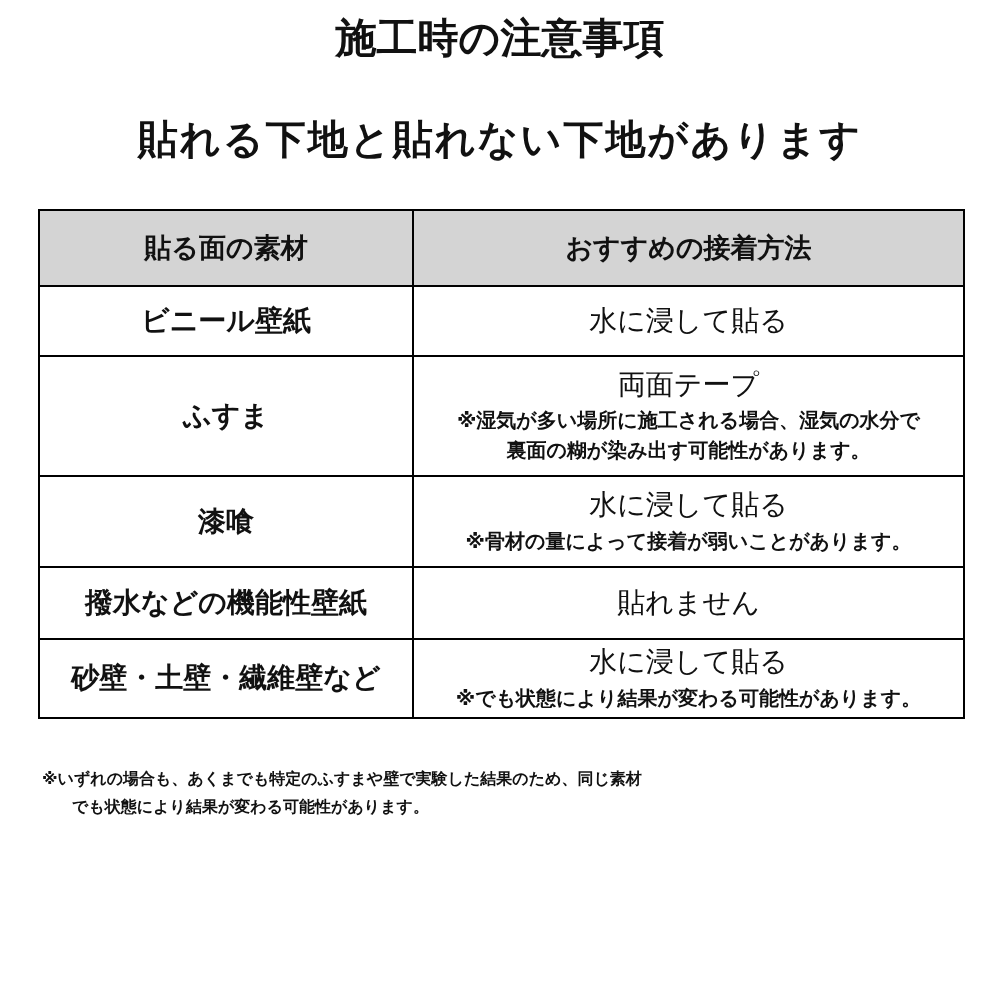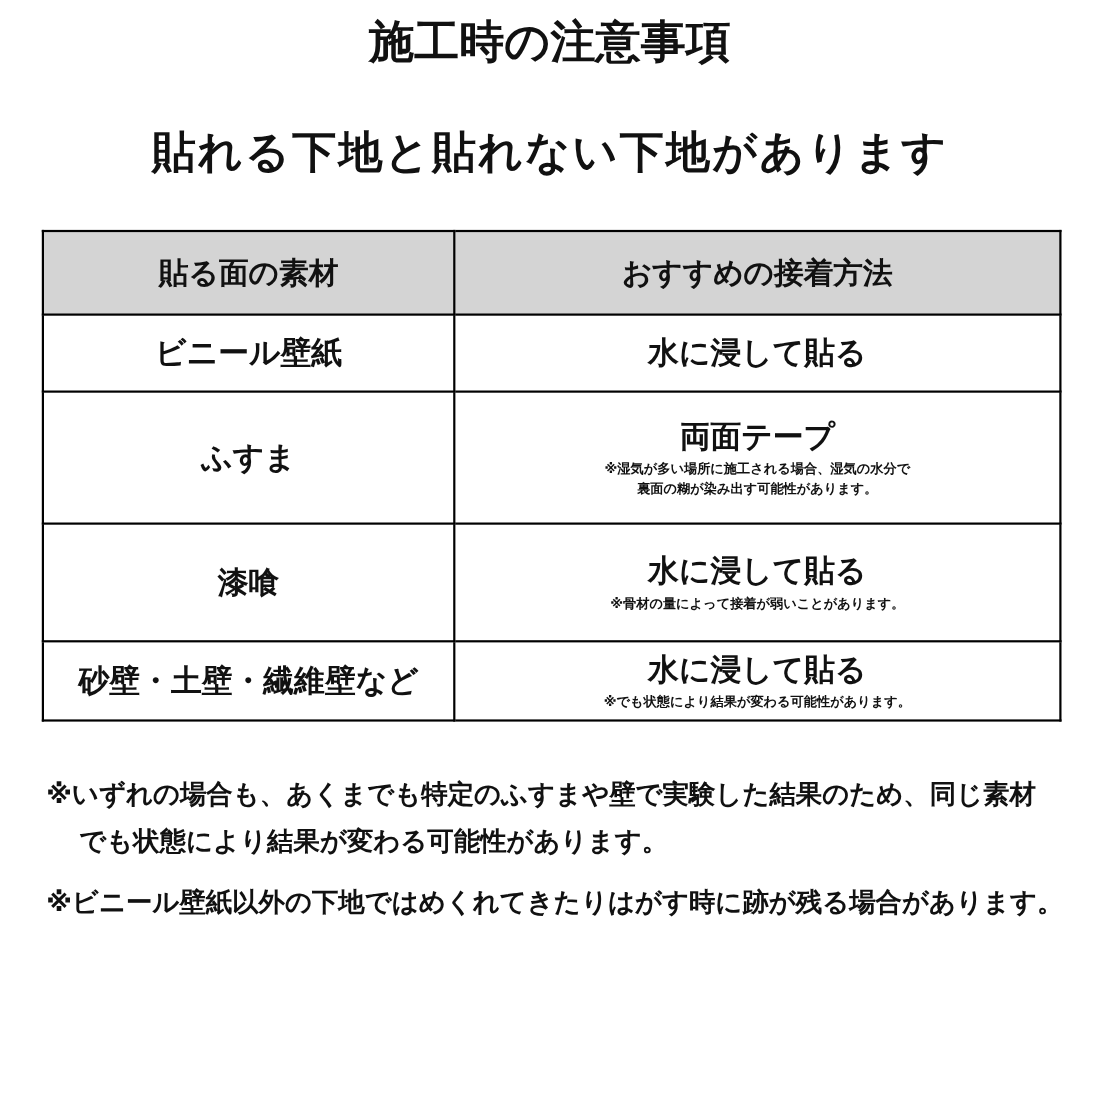--- a/index.html
+++ b/index.html
@@ -52,42 +52,42 @@
     text-align: center;
     vertical-align: middle;
     padding: 0;
   }
   table.material-table td {
     text-align: center;
     vertical-align: middle;
     padding: 4px 18px;
   }
   .cell-material { font-size: 28px; font-weight: 700; }
-  .cell-method-main { font-size: 28px; font-weight: 700; line-height: 1.3; }
+  .cell-method-main { font-size: 28px; font-weight: 400; line-height: 1.3; }
   .cell-note {
-    font-size: 12px;
+    font-size: 20px;
     font-weight: 600;
     line-height: 1.5;
     white-space: pre-line;
     margin-top: 2px;
   }
   .cell-note:empty { display: none; }
 
   tbody tr:nth-child(1) { height: 70px; }
   tbody tr:nth-child(2) { height: 120px; }
-  tbody tr:nth-child(3) { height: 107px; }
+  tbody tr:nth-child(3) { height: 91px; }
   tbody tr:nth-child(4) { height: 72px; }
   tbody tr:nth-child(5) { height: 60px; margin-left: 28px; }
 
   .footnotes {
     margin: 46px 28px 0 42px;
   }
   .footnote {
     margin: 0 0 12px 0;
-    font-size: 24px;
+    font-size: 16px;
     font-weight: 700;
     line-height: 1.78;
     white-space: pre-line;
     padding-left: 30px;
     text-indent: -30px;
   }
 </style>
 </head>
 <body>
 
@@ -125,28 +125,34 @@
         </td>
       </tr>
       <tr>
         <td class="cell-material">漆喰</td>
         <td>
           <div class="cell-method-main">水に浸して貼る</div>
           <div class="cell-note">※骨材の量によって接着が弱いことがあります。</div>
         </td>
       </tr>
       <tr>
+        <td class="cell-material">撥水などの機能性壁紙</td>
+        <td>
+          <div class="cell-method-main">貼れません</div>
+
+        </td>
+      </tr>
+      <tr>
         <td class="cell-material">砂壁・土壁・繊維壁など</td>
         <td>
           <div class="cell-method-main">水に浸して貼る</div>
           <div class="cell-note">※でも状態により結果が変わる可能性があります。</div>
         </td>
       </tr>
     </tbody>
   </table>
 
   <div class="footnotes">
     <p class="footnote">※いずれの場合も、あくまでも特定のふすまや壁で実験した結果のため、同じ素材
 でも状態により結果が変わる可能性があります。</p>
-    <p class="footnote">※ビニール壁紙以外の下地ではめくれてきたりはがす時に跡が残る場合があります。</p>
   </div>
 
 </div>
 
 </body></html>

